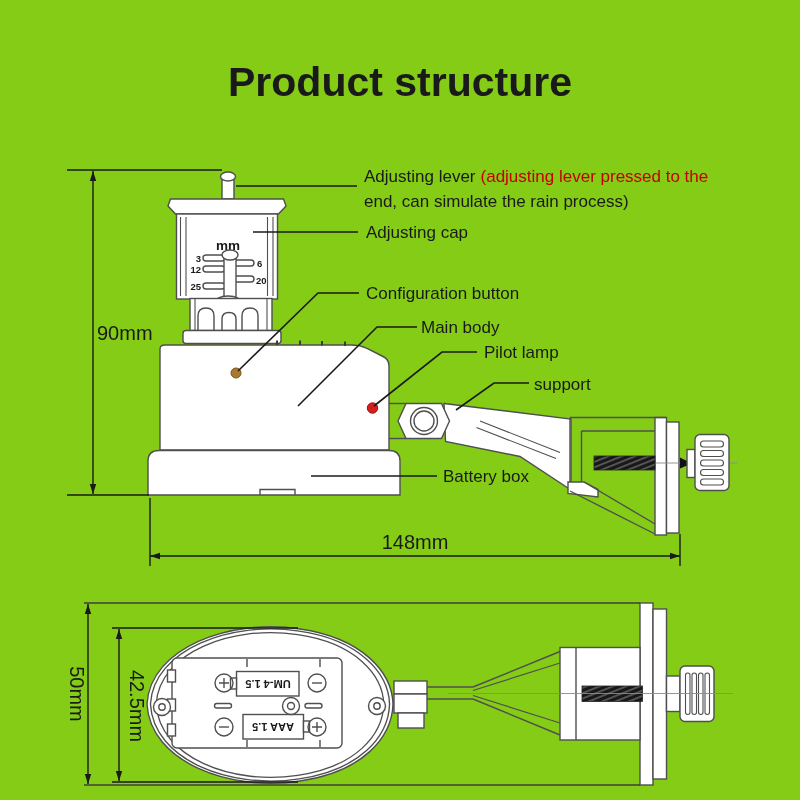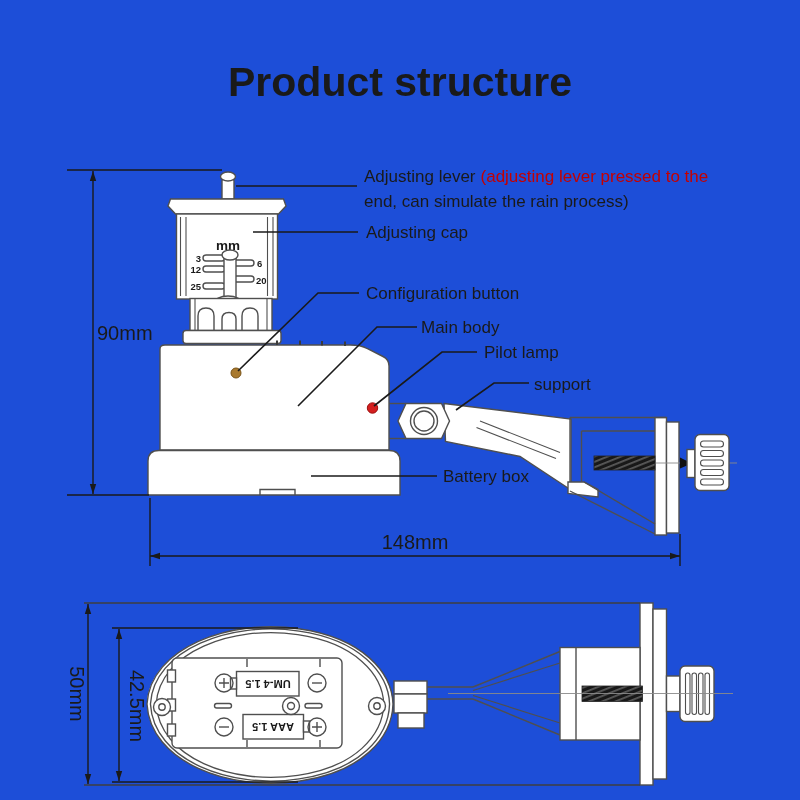--- a/index.html
+++ b/index.html
@@ -1,16 +1,16 @@
 <!DOCTYPE html>
 <html><head>
 <meta charset="utf-8">
 <style>
   html,body{margin:0;padding:0;background:#fff;}
-  .page{width:800px;height:800px;position:relative;background:#1d4ed8;overflow:hidden;}
+  .page{width:800px;height:800px;position:relative;background:#84cc16;overflow:hidden;}
   svg{display:block;font-family:"Liberation Sans", sans-serif;}
   svg text{fill:#1a1a1a;}
   .dev{stroke:#4f4f4f;stroke-width:1.4;fill:none;}
   .devf{stroke:#4f4f4f;stroke-width:1.4;fill:#ffffff;}
   .thin{stroke:#4f4f4f;stroke-width:1.1;fill:none;}
   .lead{stroke:#1a1a1a;stroke-width:1.6;fill:none;}
   .dim{stroke:#1a1a1a;stroke-width:1.4;fill:none;}
   .arrow{fill:#1a1a1a;stroke:none;}
   .axis{stroke:#8a8a8a;stroke-width:0.9;fill:none;}
   .lbl{font-size:17px;}

